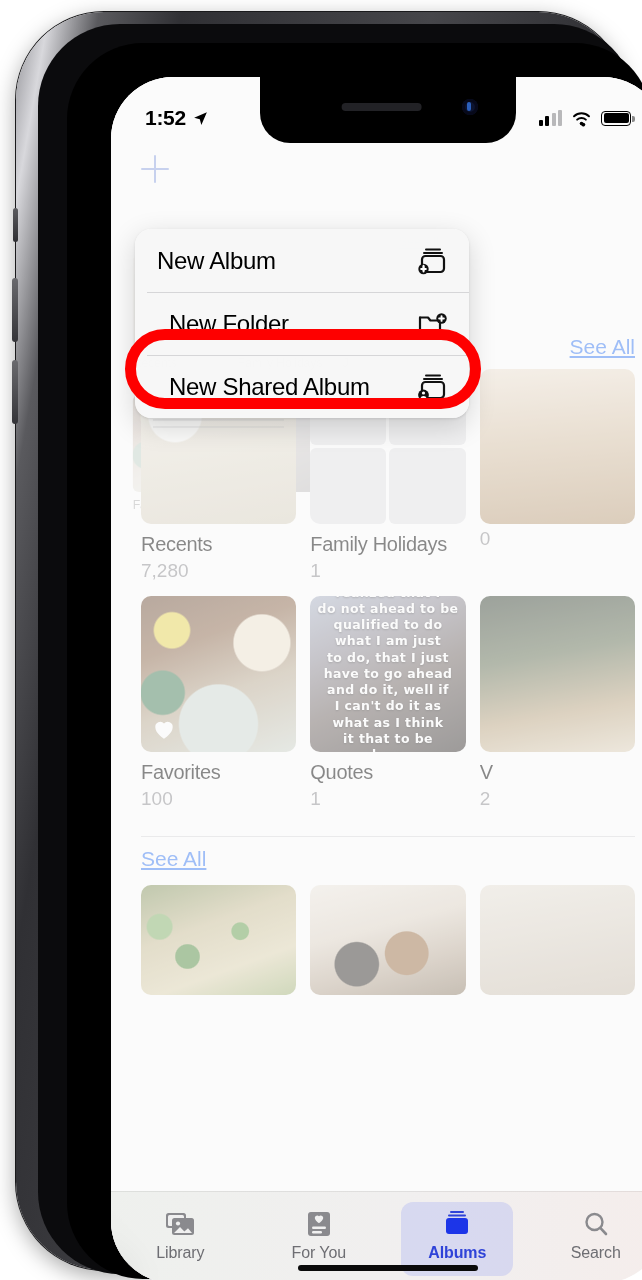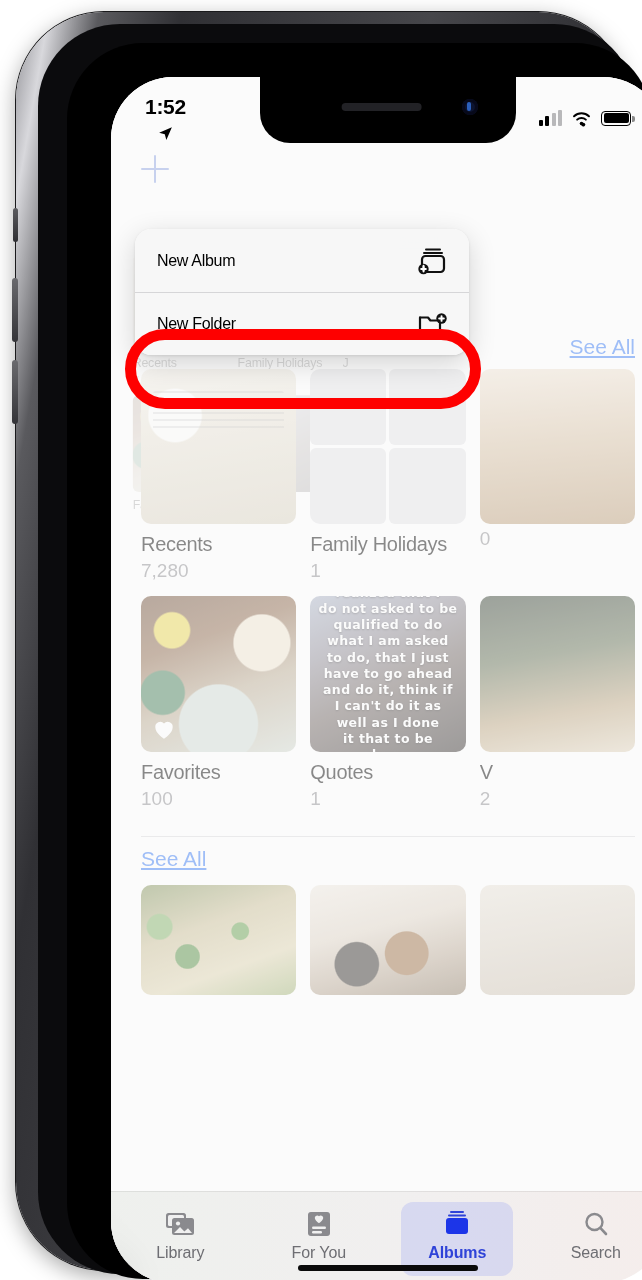--- a/index.html
+++ b/index.html
@@ -117,21 +117,20 @@
     z-index: 55;
     color: #000;
   }
   .status-time {
     font-size: 21px;
     font-weight: 600;
     letter-spacing: -0.3px;
     display: flex;
     align-items: center;
     gap: 6px;
-    flex-direction: column;
   }
   .status-right { display: flex; align-items: center; gap: 8px; }
   .sig-bars { display: flex; align-items: flex-end; gap: 2.5px; height: 16px; }
   .sig-bars i { width: 4px; border-radius: 1px; background: #000; display:block; }
   .sig-bars i:nth-child(1){ height: 6px; }
   .sig-bars i:nth-child(2){ height: 10px; }
   .sig-bars i:nth-child(3){ height: 13px; background:#b8b8ba; }
   .sig-bars i:nth-child(4){ height: 16px; background:#b8b8ba; }
   .battery {
     width: 30px; height: 15px;
@@ -361,23 +360,23 @@
     overflow: hidden;
   }
   .menu-item {
     height: 63px;
     display: flex;
     align-items: center;
     justify-content: space-between;
     padding: 0 20px 0 22px;
     position: relative;
   }
-  .menu-item + .menu-item { border-top: 0.8px solid #d6d6d8; }
+  .menu-item + .menu-item { border-top: 0.8px solid #d6d6d8; margin-left: 12px; }
   .menu-label {
-    font-size: 16px;
+    font-size: 24px;
     color: #000;
     letter-spacing: -0.3px;
     text-align: center;
   }
   .menu-icon { width: 34px; height: 30px; flex: 0 0 auto; }
 
   
   .annotation {
     position: absolute;
     left: 14px;
@@ -545,28 +544,28 @@
                     </svg>
                   </div>
                   <div class="album-name">Favorites</div>
                   <div class="album-count">100</div>
                 </div>
 
                 <div class="album-cell">
                   <div class="thumb ph-quotes">
                     <div class="quote-text" id="quote-lines">
                         <div>realized that I</div>
-                        <div>do not asked to be</div>
+                        <div>do not ahead to be</div>
                         <div>qualified to do</div>
-                        <div>what I am asked</div>
+                        <div>what I am just</div>
                         <div>to do, that I just</div>
                         <div>have to go ahead</div>
-                        <div>and do it, think if</div>
+                        <div>and do it, well if</div>
                         <div>I can't do it as</div>
-                        <div>well as I done</div>
+                        <div>what as I think</div>
                         <div>it that to be</div>
                         <div>done.</div>
                       </div>
                   </div>
                   <div class="album-name">Quotes</div>
                   <div class="album-count">1</div>
                 </div>
 
                 <div class="album-cell">
                   <div class="thumb ph-v"></div>
@@ -616,20 +615,31 @@
               <span class="menu-label">New Folder</span>
               <svg class="menu-icon" viewBox="0 0 34 30">
                 <path d="M5 8.5 h8 l2.4 3 H24" fill="none" stroke="#111" stroke-width="2.2" stroke-linejoin="round" stroke-linecap="round"></path>
                 <path d="M5 8.5 v13.5 a2 2 0 0 0 2 2 h16 a2 2 0 0 0 2-2 V13" fill="none" stroke="#111" stroke-width="2.2" stroke-linejoin="round" stroke-linecap="round"></path>
                 <circle cx="26.5" cy="9.5" r="5.2" fill="#111"></circle>
                 <rect x="25.6" y="6.2" width="1.9" height="6.6" rx="0.9" fill="#fff"></rect>
                 <rect x="23.2" y="8.6" width="6.6" height="1.9" rx="0.9" fill="#fff"></rect>
               </svg>
             </div>
 
+            <div class="menu-item">
+              <span class="menu-label">New Shared Album</span>
+              <svg class="menu-icon" viewBox="0 0 34 30">
+                <rect x="10" y="2.5" width="16" height="2" rx="1" fill="#111"></rect>
+                <rect x="8" y="6" width="20" height="2" rx="1" fill="#111"></rect>
+                <rect x="7" y="10" width="22" height="16" rx="3.5" fill="none" stroke="#111" stroke-width="2.2"></rect>
+                <circle cx="8.5" cy="23" r="5.4" fill="#111"></circle>
+                <circle cx="8.5" cy="21" r="1.6" fill="#fff"></circle>
+                <path d="M5.4 26.2 a3.3 3.3 0 0 1 6.2 0 z" fill="#fff"></path>
+              </svg>
+            </div>
 
           </div>
 
           <div class="annotation"></div>
 
           <div class="tab-bar">
 
             <div class="tab">
               <svg class="tab-icon" viewBox="0 0 34 30">
                 <rect x="3" y="4" width="20" height="15" rx="2.5" fill="#8a8a8e"></rect>

